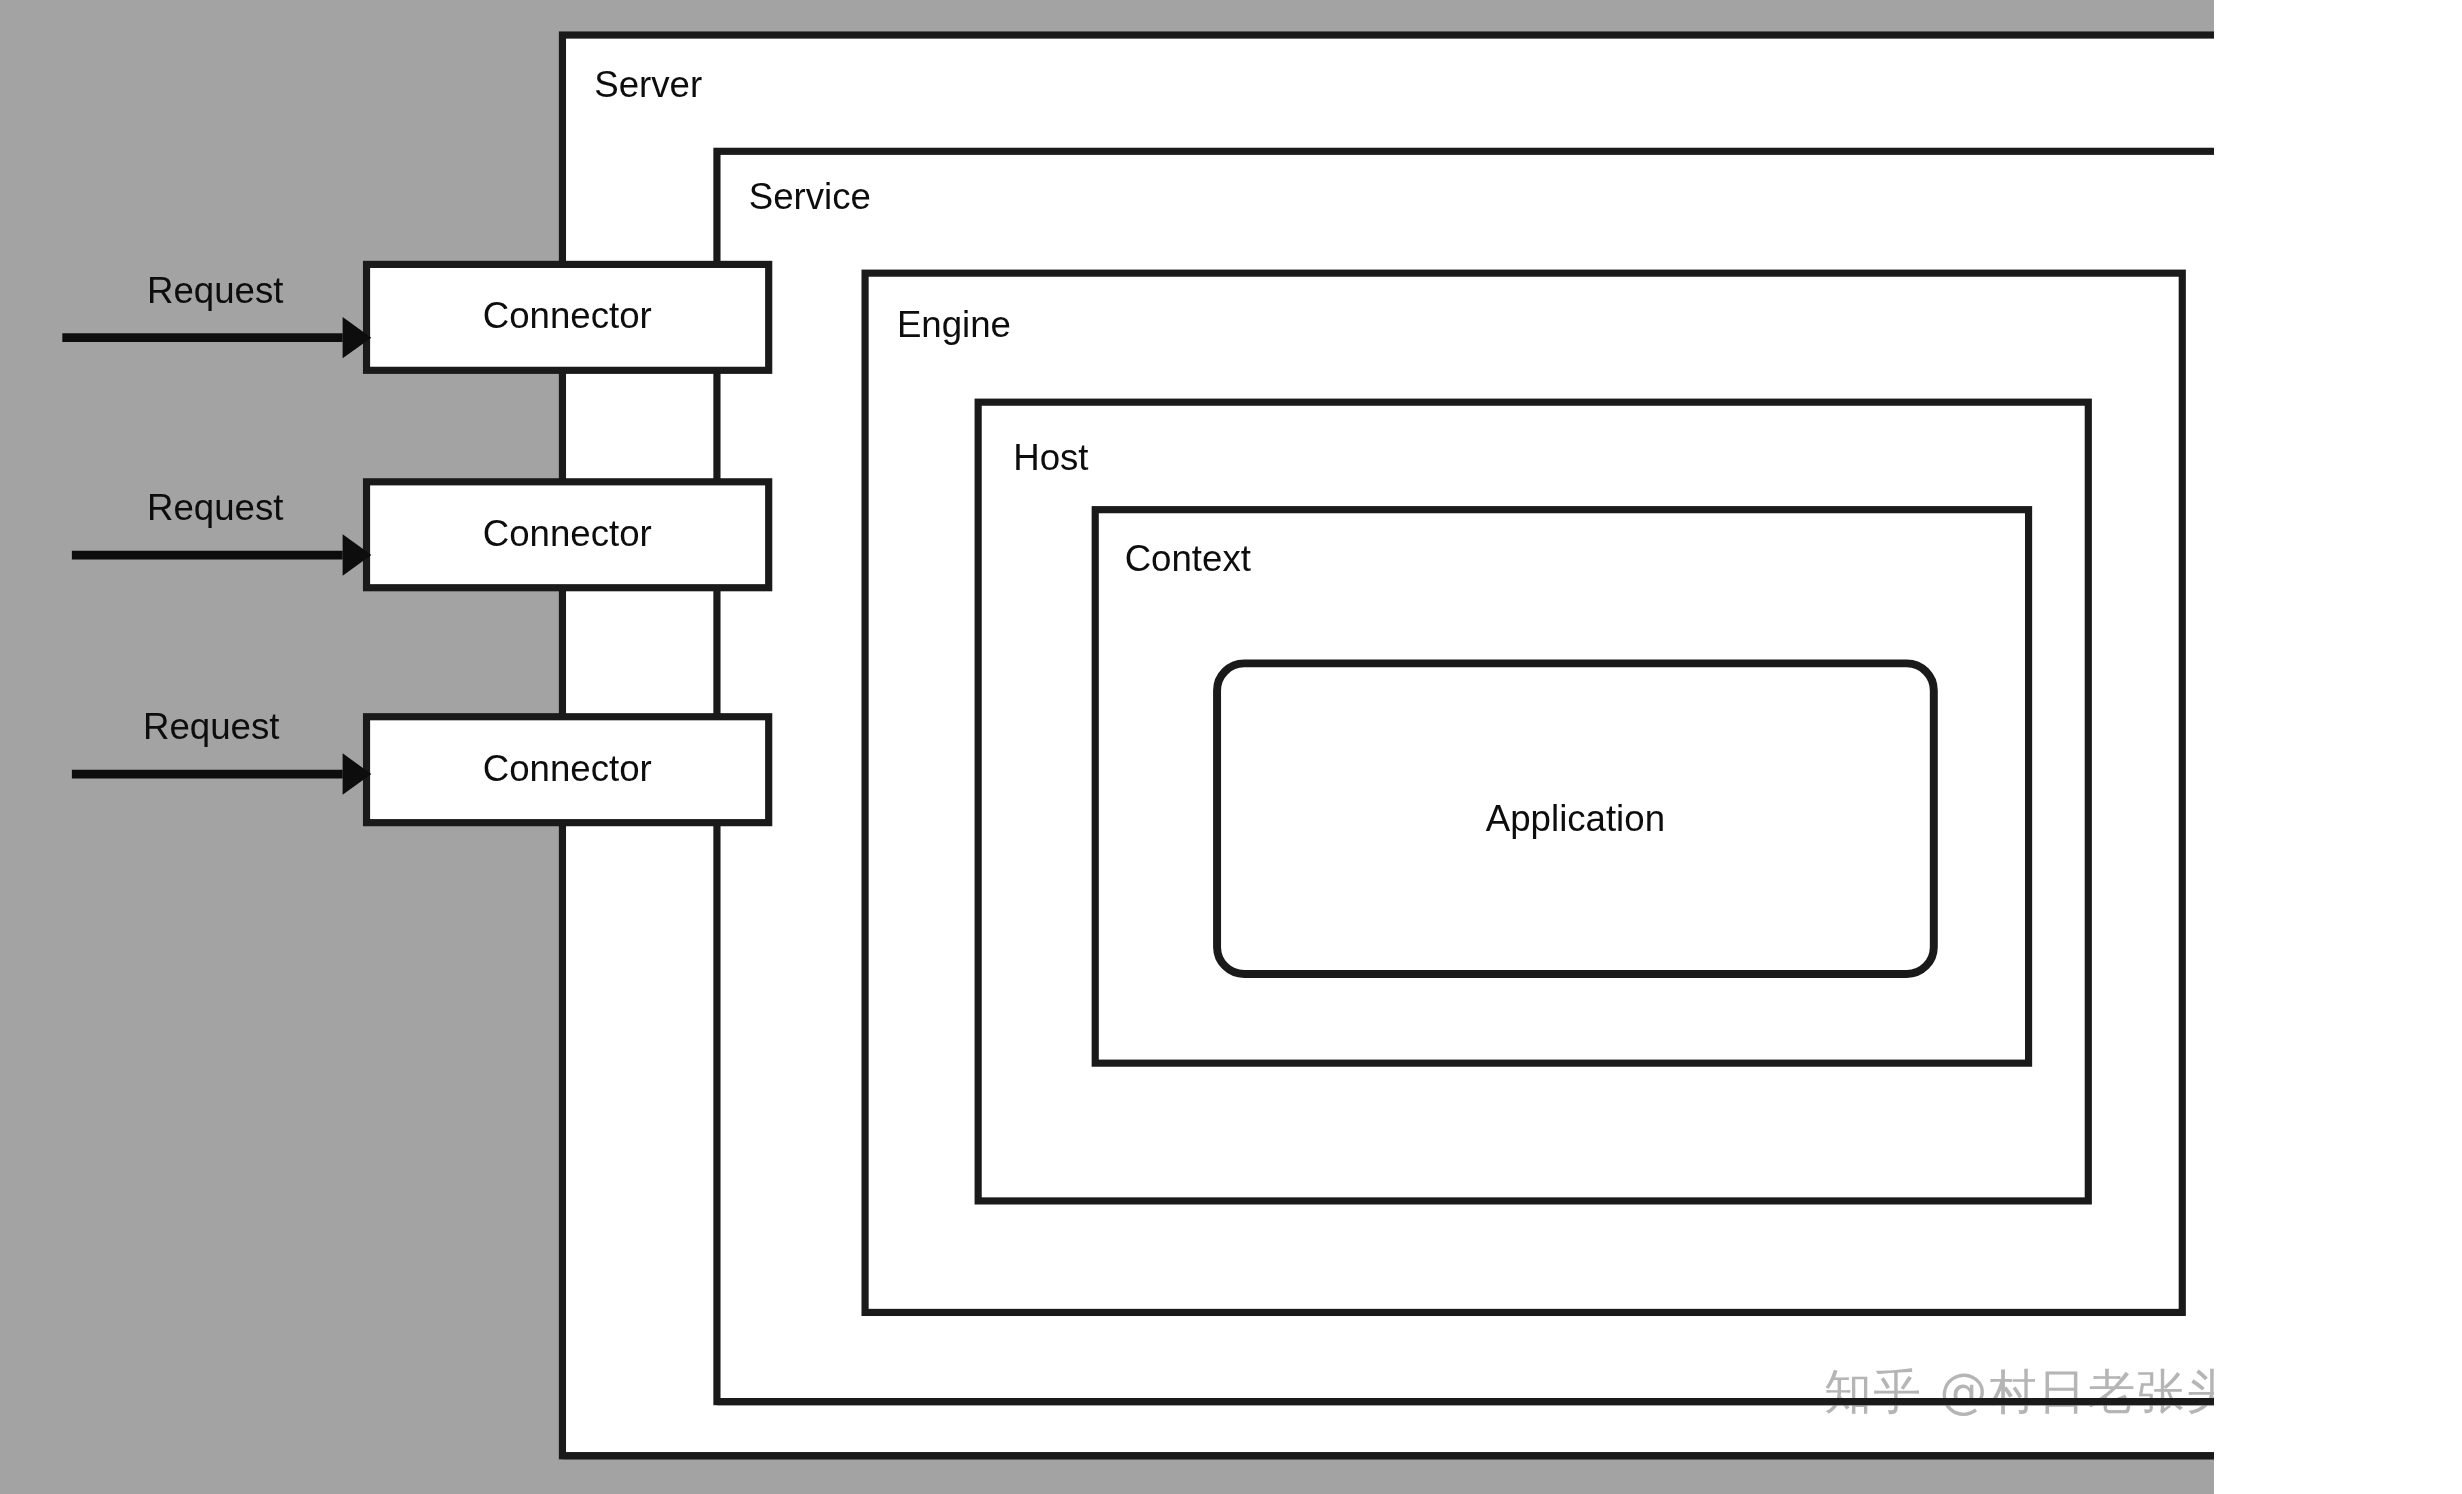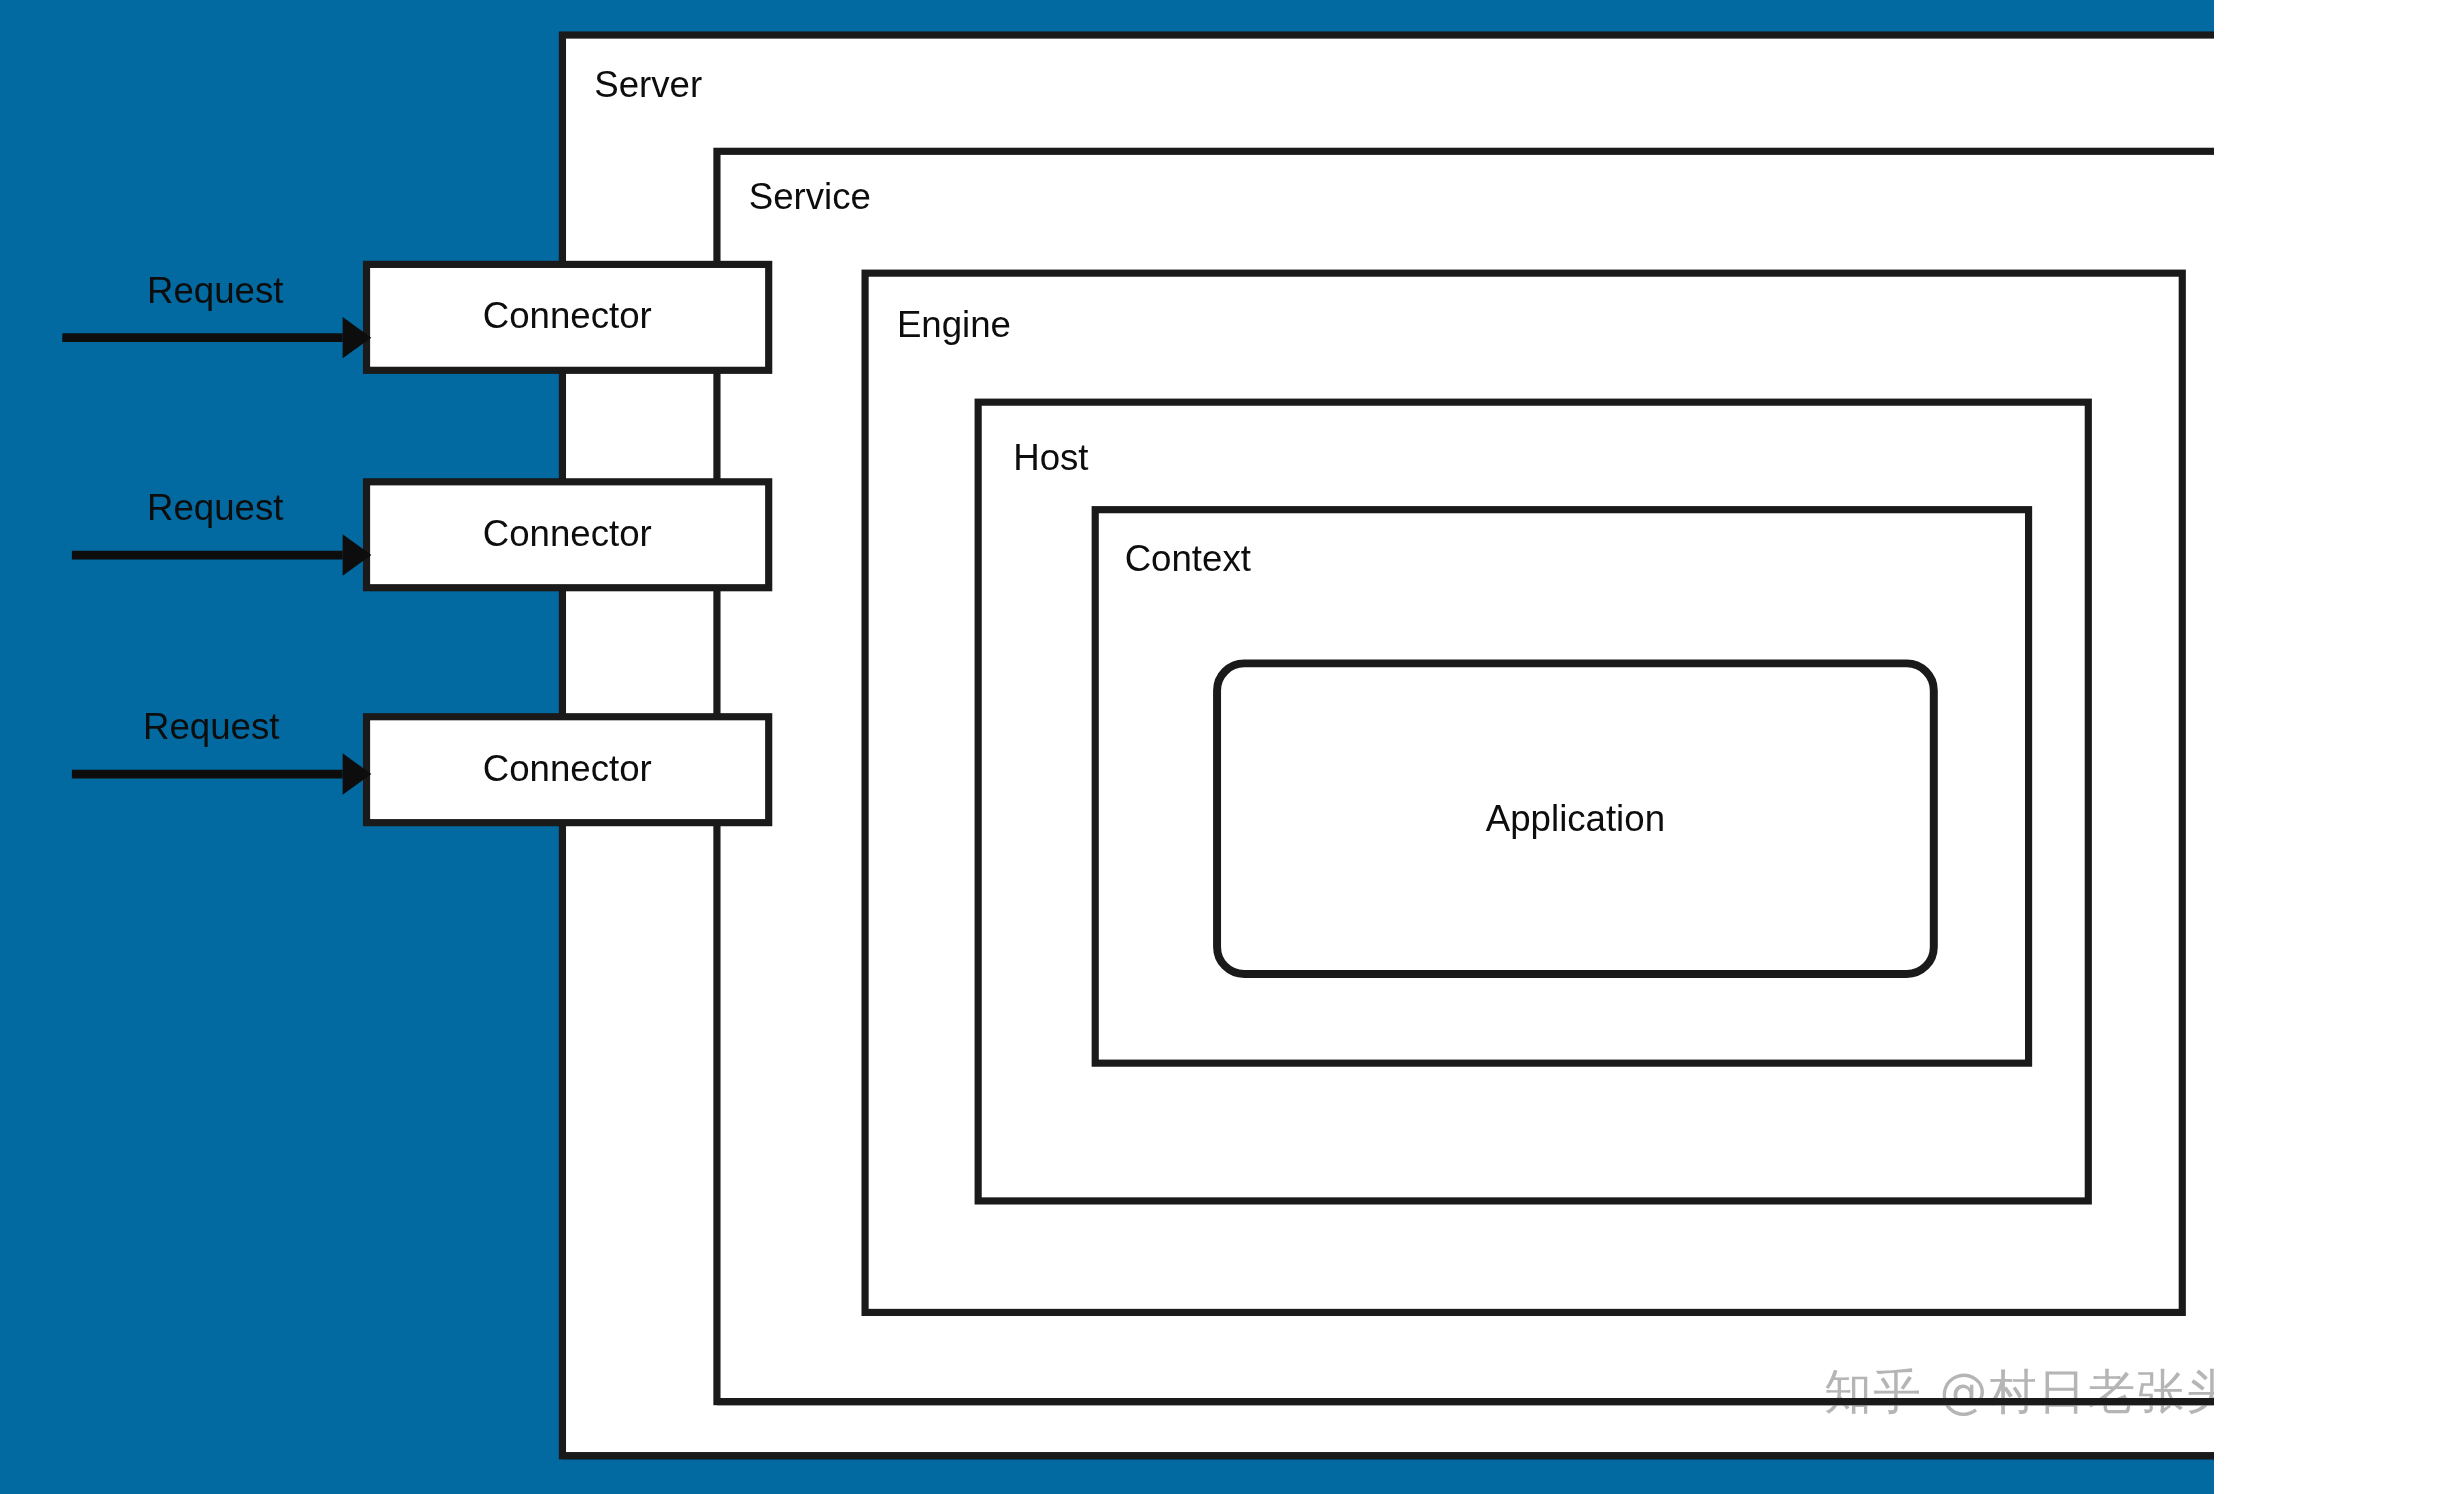--- a/index.html
+++ b/index.html
@@ -7,21 +7,21 @@
     padding: 0;
     background: #ffffff;
   }
   body {
     font-family: "Liberation Sans", "DejaVu Sans", sans-serif;
   }
   #canvas {
     position: relative;
     width: 2214px;
     height: 1494px;
-    background: #0369a1;
+    background: #a3a3a3;
     overflow: hidden;
   }
   #diagram-svg {
     position: absolute;
     top: 0;
     left: 0;
     width: 2462px;
     height: 1494px;
     display: block;
   }

